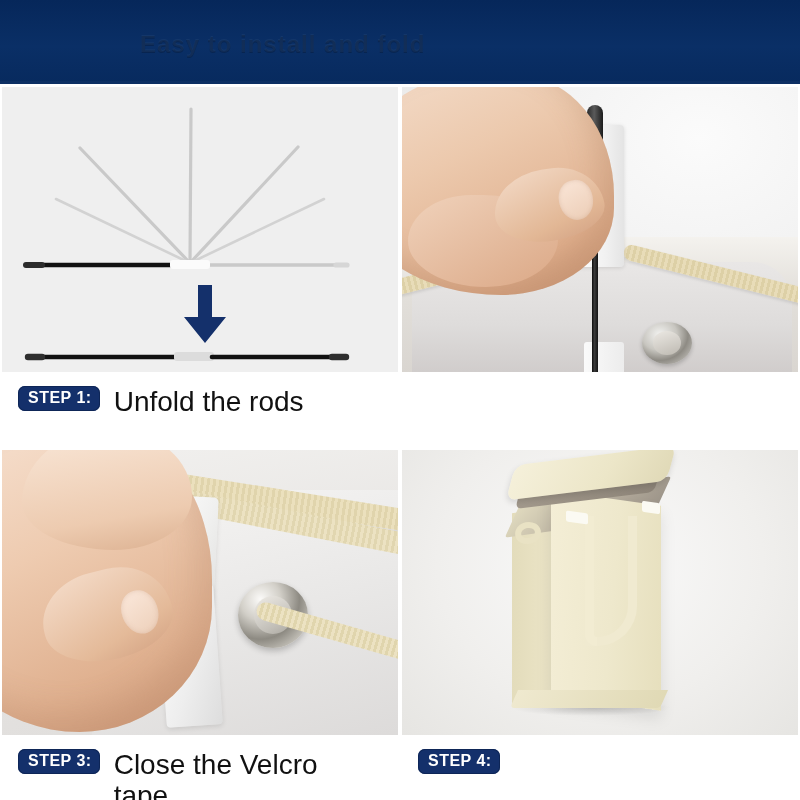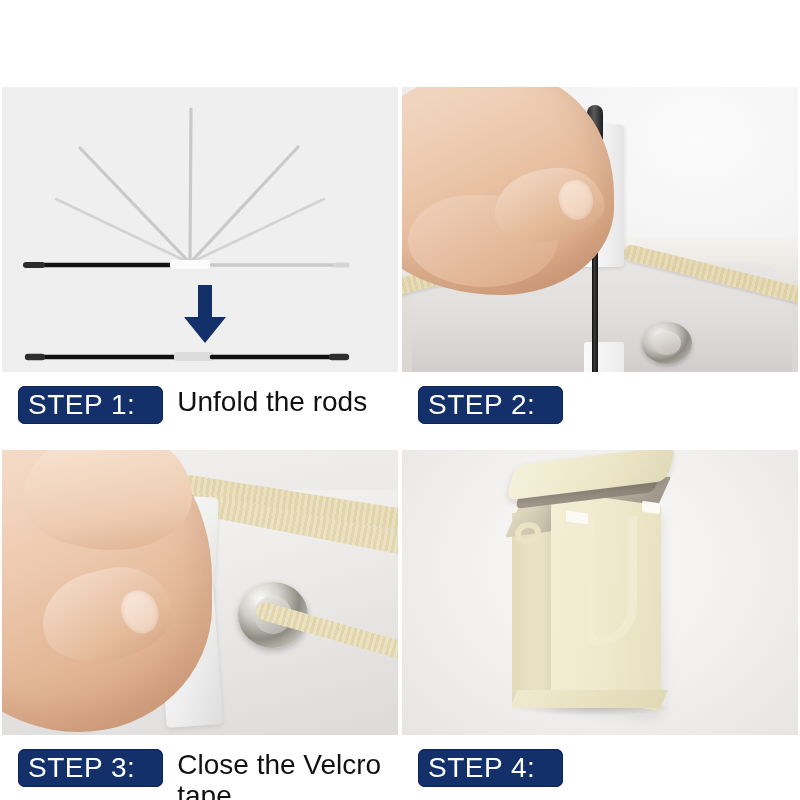--- a/index.html
+++ b/index.html
@@ -52,23 +52,23 @@
   
   .caption{
     display:flex;align-items:flex-start;
     padding:14px 0 0 16px;
     height:62px;box-sizing:border-box;
   }
   .badge{
     flex:0 0 auto;
     background:#14306b;
     color:#ffffff;
-    font-size:28px;font-weight:normal;
+    font-size:16px;font-weight:bold;
     letter-spacing:0.5px;
-    padding:3px 28px 4px 10px;
+    padding:3px 8px 4px 10px;
     border-radius:7px;
     line-height:1.12;
     box-shadow:inset 0 0 0 1px #0e2657;
     white-space:nowrap;
   }
   .caption-text{
     flex:1 1 auto;
     margin-left:14px;
     color:#111111;
     font-size:28px;
@@ -320,20 +320,25 @@
     position:absolute;left:110px;top:250px;width:160px;height:16px;
     background:radial-gradient(ellipse at 50% 50%, rgba(0,0,0,0.16), rgba(0,0,0,0) 70%);
     transform:skewX(-24deg);
   }
 </style>
 </head>
 <body>
 
 <div id="page">
 
+  <div class="banner">
+    <div class="banner-inner"></div>
+    <div class="banner-text">Easy to install and fold</div>
+    <div class="banner-bottom-line"></div>
+  </div>
 
   <div class="grid">
 
     <div class="cell r1 c1">
       <div class="photo">
         <div class="diagram">
           <svg width="396" height="285" viewBox="0 0 396 285">
             <rect x="0" y="0" width="396" height="285" fill="#efefef"></rect>
 
             <g stroke="#c9c9c9" stroke-width="3.2" stroke-linecap="round">
@@ -384,21 +389,20 @@
           <div class="p2-grommet"></div>
           <div class="p2-rod"></div>
           <div class="p2-rodcap"></div>
           <div class="p2-hand"></div>
           <div class="p2-knuckle"></div>
           <div class="p2-thumb"></div>
           <div class="p2-nail"></div>
         </div>
       </div>
       <div class="caption">
-        <span class="badge">STEP 2:</span>
       </div>
     </div>
 
     <div class="cell r2 c1">
       <div class="photo">
         <div class="p3">
           <div class="p3-bg"></div>
           <div class="p3-fabric"></div>
           <div class="p3-trimTop"></div>
           <div class="p3-trimMid"></div>

